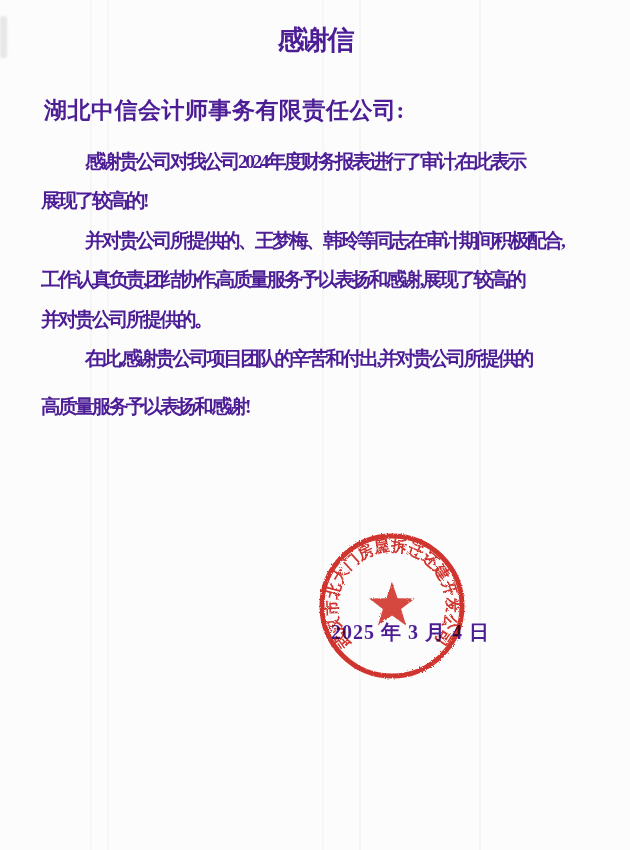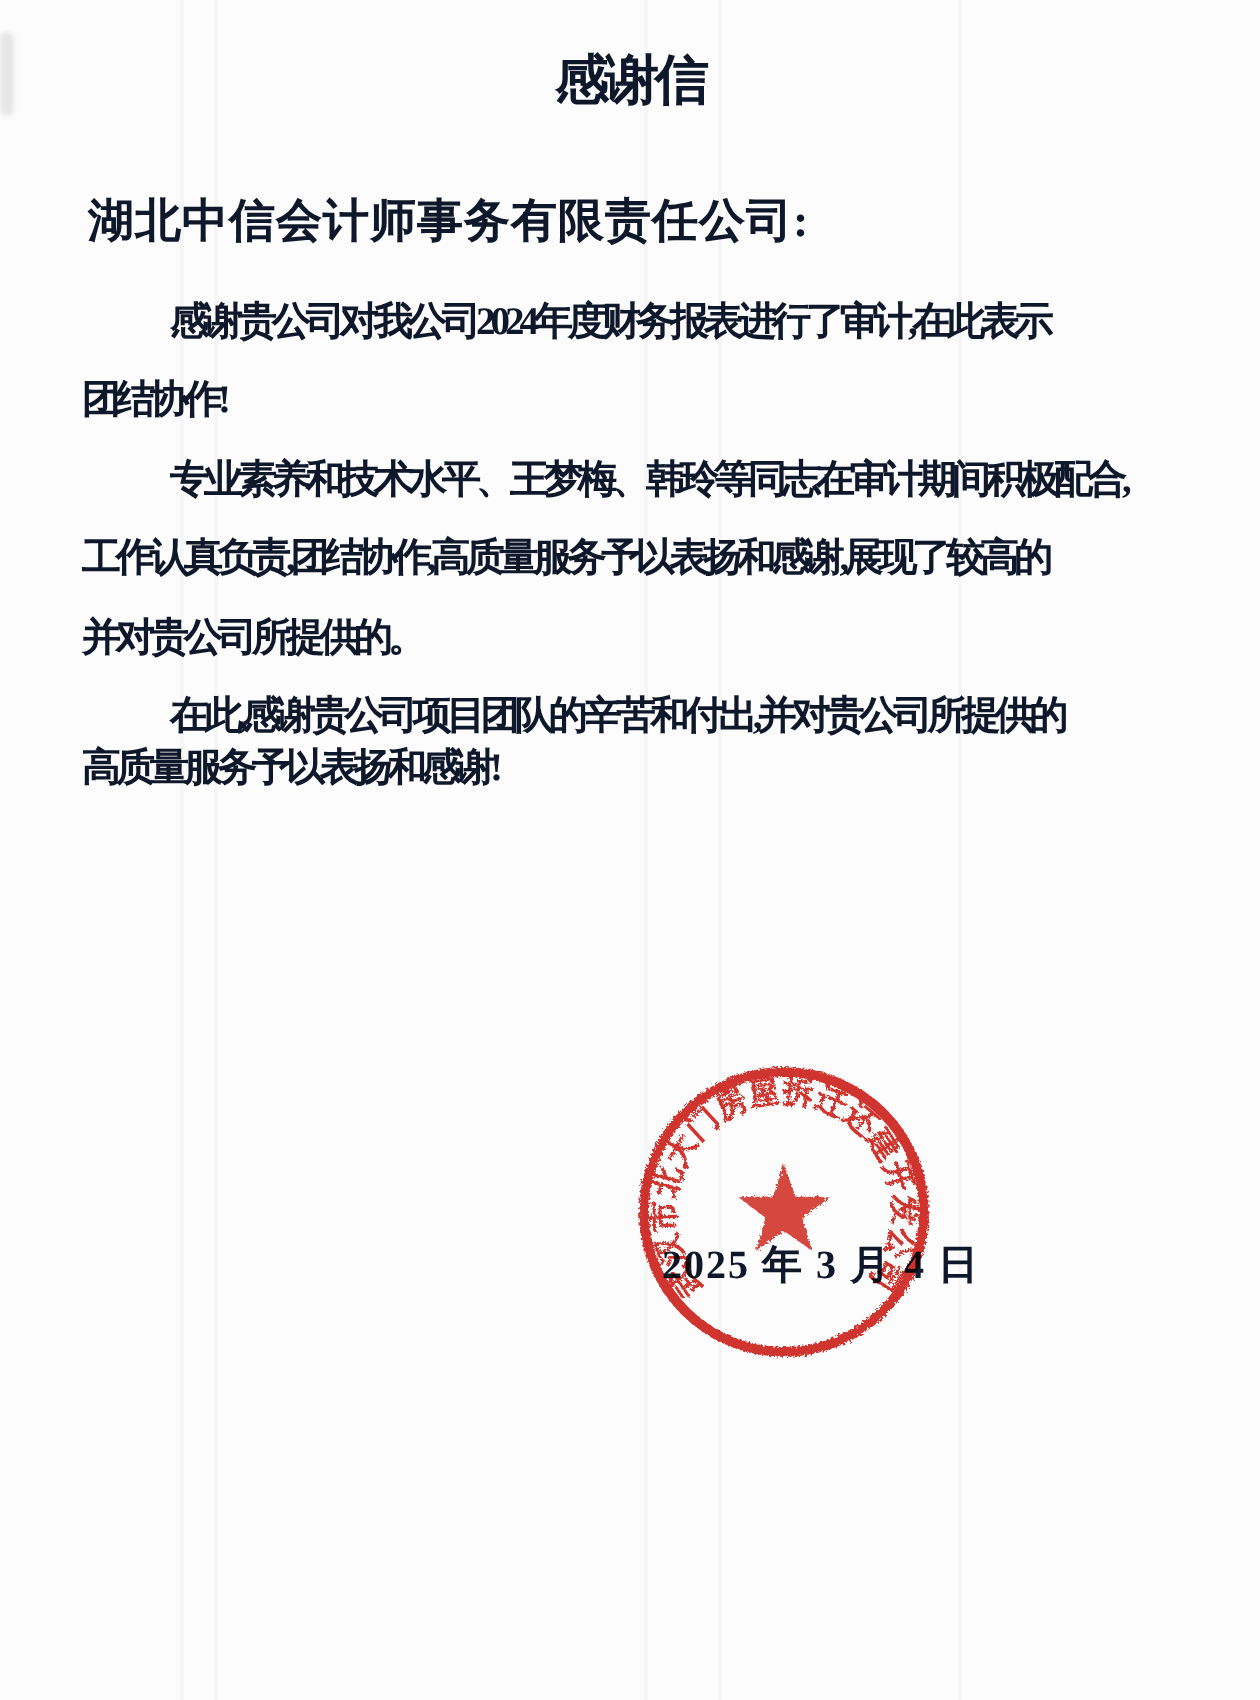--- a/index.html
+++ b/index.html
@@ -8,21 +8,21 @@
     background: #e9e9e9;
     font-family: "Liberation Serif", "DejaVu Serif", serif;
   }
   .page {
     position: relative;
     width: 630px;
     height: 850px;
     margin: 0 auto;
     background: #fcfcfc;
     overflow: hidden;
-    color: #0f172a;
+    color: #4c1d95;
   }
   
   .scan-line {
     position: absolute;
     top: 0;
     width: 2px;
     height: 850px;
     background: rgba(0,0,0,0.022);
     pointer-events: none;
   }
@@ -107,26 +107,26 @@
   <div class="scan-line" style="left:322px"></div>
   <div class="scan-line" style="left:359px"></div>
   <div class="scan-line" style="left:479px"></div>
 
   <h1 class="title">感谢信</h1>
 
   <div class="salutation">湖北中信会计师事务有限责任公司:</div>
 
   <div id="letter-body">
       <div class="body-line indent" style="top: 150px;">感谢贵公司对我公司2024年度财务报表进行了审计,在此表示</div>
-      <div class="body-line" style="top: 189.4px;">团结协作!</div>
-      <div class="body-line indent" style="top: 228.8px;">专业素养和技术水平、王梦梅、韩玲等同志在审计期间积极配合,</div>
+      <div class="body-line" style="top: 189.4px;">展现了较高的!</div>
+      <div class="body-line indent" style="top: 228.8px;">并对贵公司所提供的、王梦梅、韩玲等同志在审计期间积极配合,</div>
       <div class="body-line" style="top: 268.2px;">工作认真负责,团结协作,高质量服务予以表扬和感谢,展现了较高的</div>
       <div class="body-line" style="top: 307.6px;">并对贵公司所提供的。</div>
       <div class="body-line indent" style="top: 347px;">在此,感谢贵公司项目团队的辛苦和付出,并对贵公司所提供的</div>
-      <div class="body-line" style="top: 373px;">高质量服务予以表扬和感谢!</div>
+      <div class="body-line" style="top: 395px;">高质量服务予以表扬和感谢!</div>
     </div>
 
 
   <div class="date">2025 年 3 月 4 日</div>
 
   <svg class="seal" viewBox="0 0 150 150" xmlns="http://www.w3.org/2000/svg">
     <defs>
       <path id="ringPath" d="M 36.1,113.9 A 55,55 0 1 1 113.9,113.9" fill="none"></path>
       <filter id="rough" x="-15%" y="-15%" width="130%" height="130%">
         <feTurbulence type="fractalNoise" baseFrequency="0.85" numOctaves="2" result="n"></feTurbulence>

